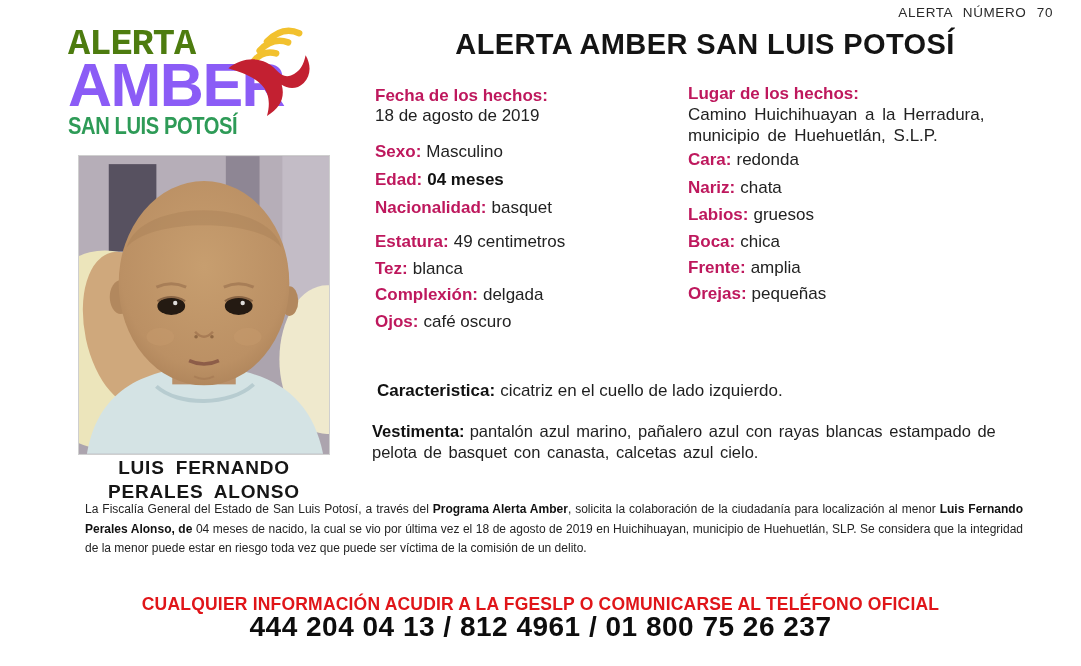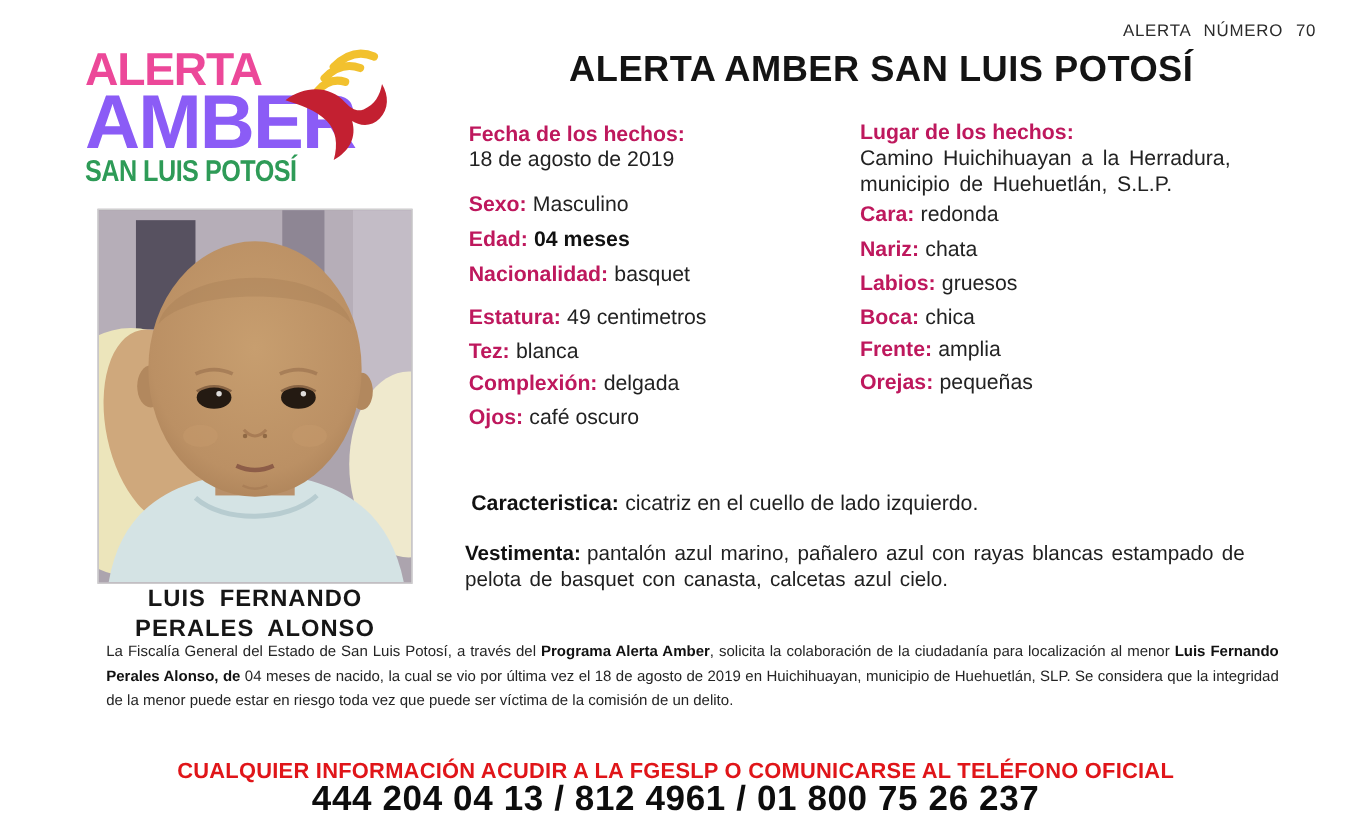--- a/index.html
+++ b/index.html
@@ -1,36 +1,36 @@
 <!DOCTYPE html>
 <html><head>
 <meta charset="utf-8">
 <style>
   html,body{margin:0;padding:0;background:#ffffff;}
   .page{
     position:relative; width:1081px; height:666px; overflow:hidden;
     background:#ffffff; font-family:"Liberation Sans", sans-serif; color:#1f1f1f;
   }
-  .abs{position:absolute;margin-top:12px;}
+  .abs{position:absolute;}
 
   
   .alert-number{
     top:5px; right:28px; font-size:13.5px; letter-spacing:.6px; word-spacing:6px;
     color:#2a2a2a; font-weight:400;
   }
 
   
   .main-title{
     left:352px; top:28px; width:706px; text-align:center;
     font-size:29px; font-weight:800; letter-spacing:.4px; color:#141414;
   }
 
   
   .logo{left:68px; top:26px; width:260px; height:120px;}
-  .logo-line1{font-size:37px; font-weight:900; color:#ec4899; letter-spacing:-1px; line-height:36px;}
+  .logo-line1{font-size:37px; font-weight:900; color:#4d7c0f; letter-spacing:-1px; line-height:36px;font-family:Liberation Mono, monospace;}
   .logo-line2{font-size:61px; font-weight:900; color:#8b5cf6; letter-spacing:-1.5px; line-height:46px;}
   .logo-line3{font-size:24px; font-weight:800; color:#2E9B57; letter-spacing:-.5px;
               transform:scaleX(.84); transform-origin:left; white-space:nowrap; margin-top:4px;}
   .logo-swoosh{position:absolute; left:152px; top:-2px; width:105px; height:92px;}
 
   
   .photo-frame{left:78px; top:155px; width:252px; height:300px; border:1px solid #cfcfcf;
                box-sizing:border-box; overflow:hidden; background:#b3abb5;}
   .photo-frame svg{display:block; width:100%; height:100%;}
   .photo-caption{left:70px; top:456px; width:268px; text-align:center;

